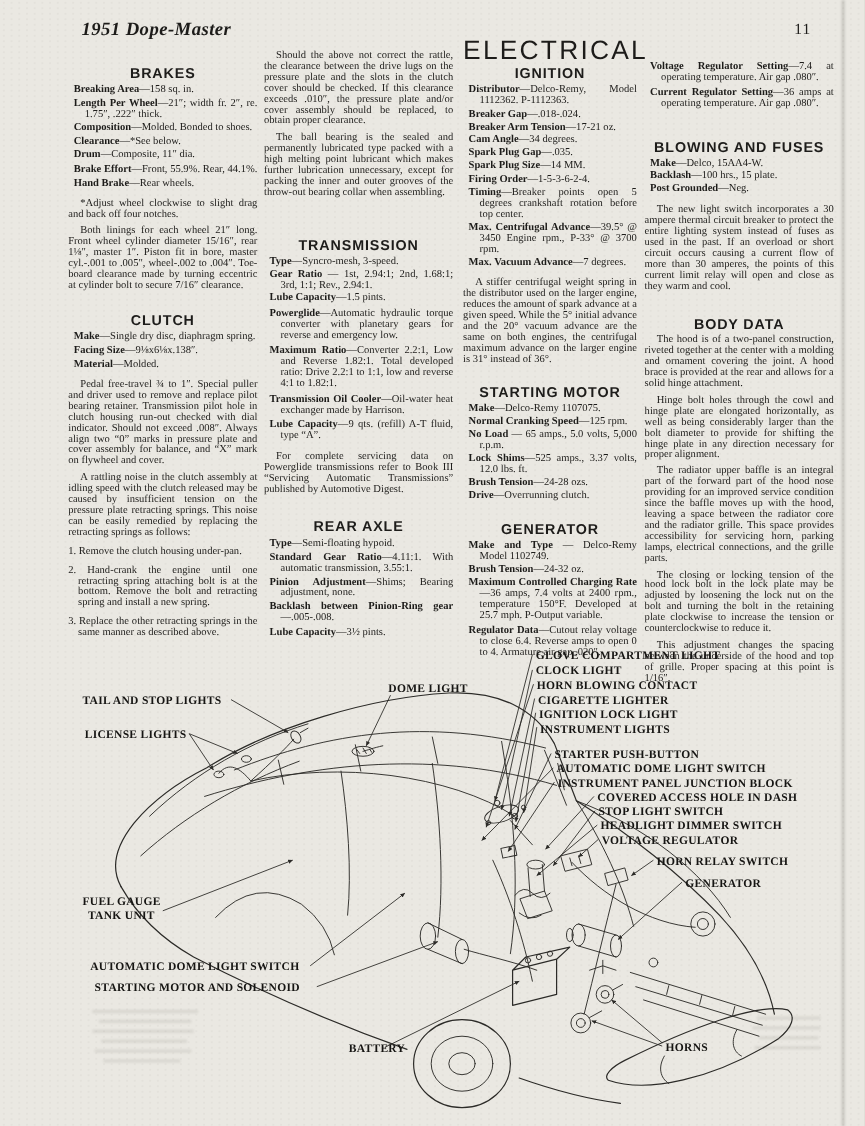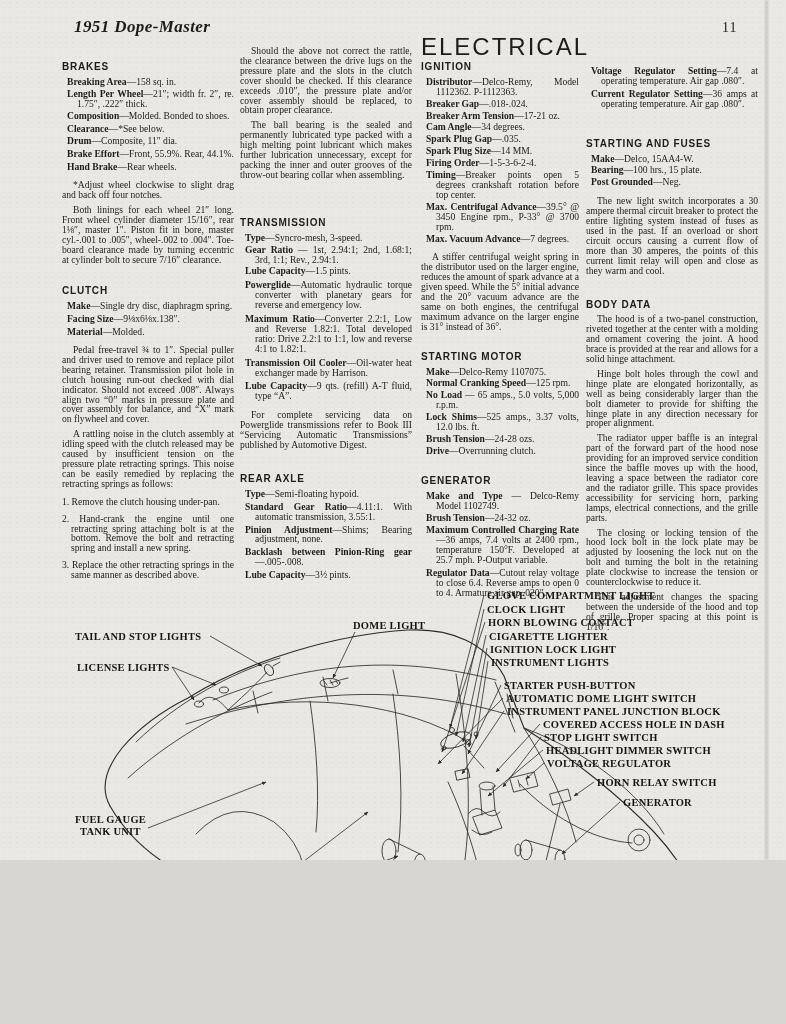--- a/index.html
+++ b/index.html
@@ -1,28 +1,28 @@
 <!DOCTYPE html>
 <html><head>
 <meta charset="utf-8">
 <style>
   html,body{margin:0;padding:0;background:#d8d6d0;}
   .page{
-    position:relative;width:786px;height:860px;overflow:hidden;
+    position:relative;width:786px;height:1024px;overflow:hidden;
     background:#eae8e2;
     background-image:radial-gradient(rgba(60,55,45,.04) 1px, transparent 1.2px);
     background-size:7px 5px;
     font-family:"Liberation Serif", serif;color:#1d1c1a;
   }
   .gutter{position:absolute;top:0;bottom:0;left:765px;width:3px;background:rgba(40,38,32,.16);filter:blur(1px);}
   .masthead{position:absolute;left:74px;top:17px;font-style:italic;font-weight:bold;font-size:17px;letter-spacing:.4px;}
   .pageno{position:absolute;left:722px;top:20px;font-size:14px;letter-spacing:1px;}
   .col{position:absolute;font-size:9.6px;line-height:9.9px;text-align:justify;}
   .col > :first-child{margin-top:0;}
-  .h{font-family:"Liberation Sans", sans-serif;font-weight:bold;font-size:10px;letter-spacing:.8px;margin:14px 0 5px;text-align:left;}
+  .h{font-family:"Liberation Sans", sans-serif;font-weight:bold;font-size:13px;letter-spacing:.8px;margin:14px 0 5px;text-align:center;}
   .bigh{font-family:"Liberation Sans", sans-serif;font-weight:400;font-size:24px;letter-spacing:2px;text-align:center;margin:0 0 9px;}
   .spec{margin:2px 0 0;padding-left:15px;text-indent:-10px;}
   .spec b{font-weight:bold;}
   .para{margin:5px 0 0;text-indent:11px;}
   .num{margin:6px 0 0;padding-left:9px;text-indent:-9px;}
   .diagram{position:absolute;left:48px;top:582px;width:710px;height:440px;}
   .diagram svg{display:block;width:100%;height:100%;}
   .dlabel{font-family:"Liberation Serif", serif;font-weight:bold;font-size:10.5px;letter-spacing:.25px;fill:#161513;}
   .art{stroke:#2c2b28;fill:none;stroke-width:1.1;stroke-linecap:round;stroke-linejoin:round;}
   .art2{stroke:#2c2b28;fill:none;stroke-width:.85;stroke-linecap:round;stroke-linejoin:round;}
@@ -96,26 +96,26 @@
       <p class="spec"><b>No Load</b><span> — 65 amps., 5.0 volts, 5,000 r.p.m.</span></p>
       <p class="spec"><b>Lock Shims</b><span>—525 amps., 3.37 volts, 12.0 lbs. ft.</span></p>
       <p class="spec"><b>Brush Tension</b><span>—24-28 ozs.</span></p>
       <p class="spec"><b>Drive</b><span>—Overrunning clutch.</span></p>
       <div class="h" style="margin-top: 20px;">GENERATOR</div>
       <p class="spec"><b>Make and Type</b><span> — Delco-Remy Model 1102749.</span></p>
       <p class="spec"><b>Brush Tension</b><span>—24-32 oz.</span></p>
       <p class="spec" style="margin-top: 3px;"><b>Maximum Controlled Charging Rate</b><span>—36 amps, 7.4 volts at 2400 rpm., temperature 150°F. Developed at 25.7 mph. P-Output variable.</span></p>
       <p class="spec" style="margin-top: 3px; font-family: Liberation Serif, serif;"><b>Regulator Data</b><span>—Cutout relay voltage to close 6.4. Reverse amps to open 0 to 4. Armature air gap .020″.</span></p>
     </div>
-  <div class="col" style="left:586px;top:66px;width:172px;">
+  <div class="col" style="left:586px;top:56px;width:172px;">
       <p class="spec"><b>Voltage Regulator Setting</b><span>—7.4 at operating temperature. Air gap .080″.</span></p>
       <p class="spec" style="margin-top: 3px;"><b>Current Regulator Setting</b><span>—36 amps at operating temperature. Air gap .080″.</span></p>
-      <div class="h" style="margin-top: 30px;">STARTING AND FUSES</div>
+      <div class="h" style="margin-top: 30px;">BLOWING AND FUSES</div>
       <p class="spec"><b>Make</b><span>—Delco, 15AA4-W.</span></p>
-      <p class="spec"><b>Bearing</b><span>—100 hrs., 15 plate.</span></p>
+      <p class="spec"><b>Backlash</b><span>—100 hrs., 15 plate.</span></p>
       <p class="spec"><b>Post Grounded</b><span>—Neg.</span></p>
       <p class="para" style="margin-top: 9px;">The new light switch incorporates a 30 ampere thermal circuit breaker to protect the entire lighting system instead of fuses as used in the past. If an overload or short circuit occurs causing a current flow of more than 30 amperes, the points of this current limit relay will open and close as they warm and cool.</p>
       <div class="h" style="margin-top: 24px;">BODY DATA</div>
       <p class="para">The hood is of a two-panel construction, riveted together at the center with a molding and ornament covering the joint. A hood brace is provided at the rear and allows for a solid hinge attachment.</p>
       <p class="para">Hinge bolt holes through the cowl and hinge plate are elongated horizontally, as well as being considerably larger than the bolt diameter to provide for shifting the hinge plate in any direction necessary for proper alignment.</p>
       <p class="para">The radiator upper baffle is an integral part of the forward part of the hood nose providing for an improved service condition since the baffle moves up with the hood, leaving a space between the radiator core and the radiator grille. This space provides accessibility for servicing horn, parking lamps, electrical connections, and the grille parts.</p>
       <p class="para">The closing or locking tension of the hood lock bolt in the lock plate may be adjusted by loosening the lock nut on the bolt and turning the bolt in the retaining plate clockwise to increase the tension or counterclockwise to reduce it.</p>
       <p class="para">This adjustment changes the spacing between the underside of the hood and top of grille. Proper spacing at this point is 1/16″.</p>
     </div>
 

